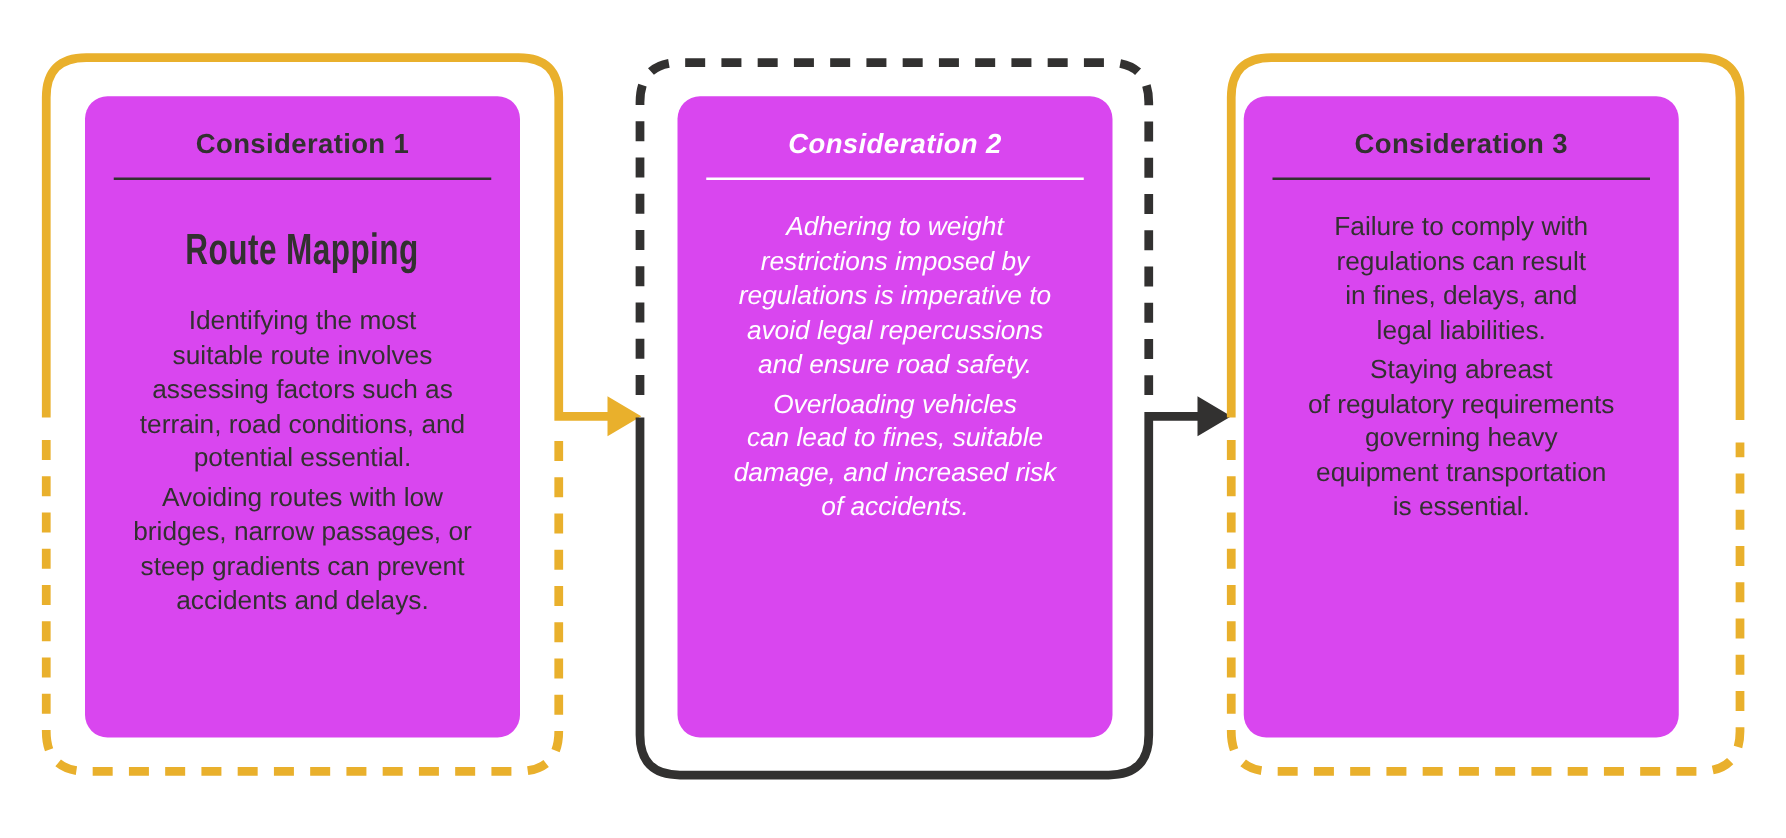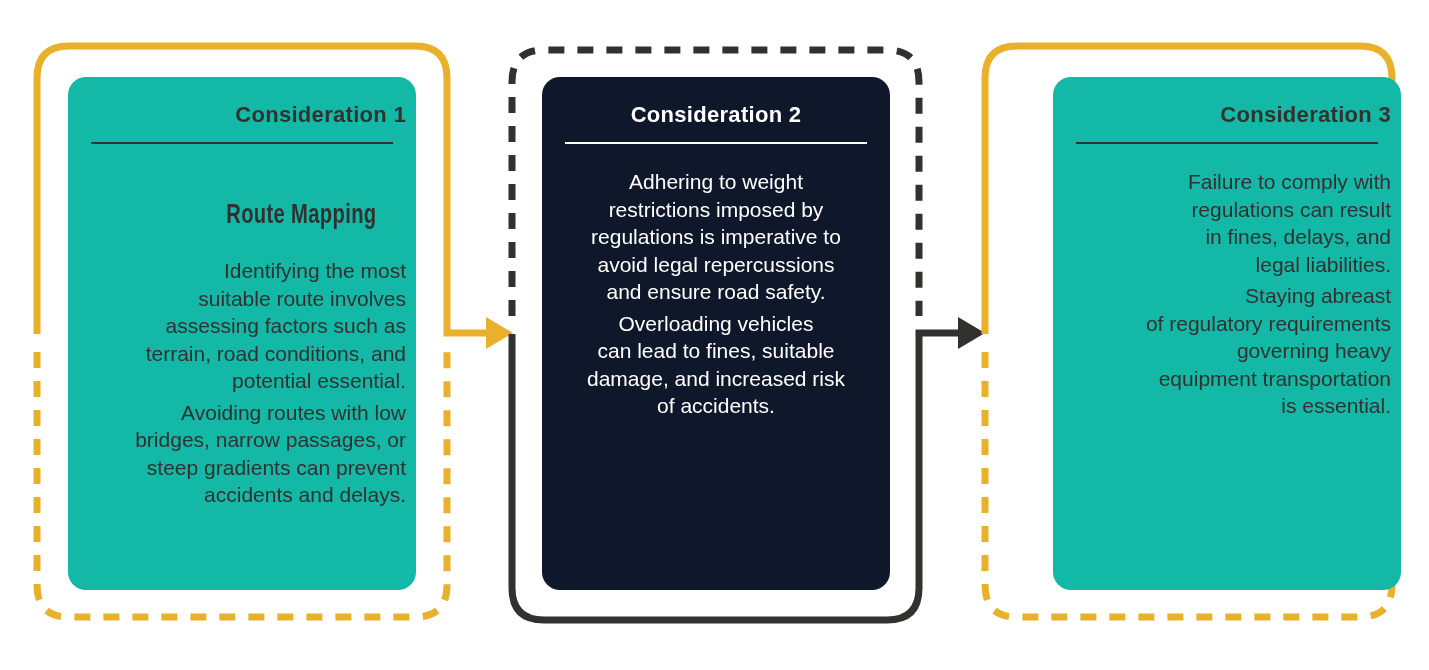--- a/index.html
+++ b/index.html
@@ -7,25 +7,25 @@
     position:relative;width:1429px;height:670px;background:#ffffff;
     font-family:"Liberation Sans",sans-serif;overflow:hidden;
   }
   .connectors{position:absolute;left:0;top:0;}
   .connectors path{fill:none;stroke-width:7;}
   .connectors path.dashed{stroke-dasharray:16 13;}
   .card{
     position:absolute;top:77px;width:348px;height:513px;border-radius:18px;
     text-align:center;box-sizing:border-box;padding:26px 10px 0;
   }
-  .card.theme-yellow{background:#14b8a6;color:#323130;text-align:right;}
-  .card.theme-dark{background:#0f172a;color:#ffffff;}
+  .card.theme-yellow{background:#d946ef;color:#323130;}
+  .card.theme-dark{background:#d946ef;color:#ffffff;font-style:italic;}
   .card-header{font-size:22px;font-weight:bold;line-height:24px;letter-spacing:.3px;}
   .divider{height:2px;background:currentColor;width:92%;margin:15px auto 0;border:none;}
-  .card-title{margin-top:51px;font-size:28px;font-weight:bold;line-height:38px;white-space:nowrap;letter-spacing:.5px;}
+  .card-title{margin-top:37px;font-size:35px;font-weight:bold;line-height:38px;white-space:nowrap;letter-spacing:.5px;}
   .condensed{display:inline-block;transform:scaleX(.72);}
   .card-para{margin:24px 0 0;font-size:21px;line-height:27.5px;white-space:pre-line;}
   .card-para + .card-para{margin-top:4px;}
 </style>
 </head>
 <body>
 
 <div class="canvas">
 
   <svg class="connectors" width="1429" height="670" viewBox="0 0 1429 670">
@@ -66,21 +66,21 @@
 restrictions imposed by
 regulations is imperative to
 avoid legal repercussions
 and ensure road safety.</p>
     <p class="card-para">Overloading vehicles
 can lead to fines, suitable
 damage, and increased risk
 of accidents.</p>
   </div>
 
-  <div class="card theme-yellow" style="left:1053px;">
+  <div class="card theme-yellow" style="left:995px;">
     <div class="card-header">Consideration 3</div>
     <div class="divider"></div>
     <p class="card-para">Failure to comply with
 regulations can result
 in fines, delays, and
 legal liabilities.</p>
     <p class="card-para">Staying abreast
 of regulatory requirements
 governing heavy
 equipment transportation

